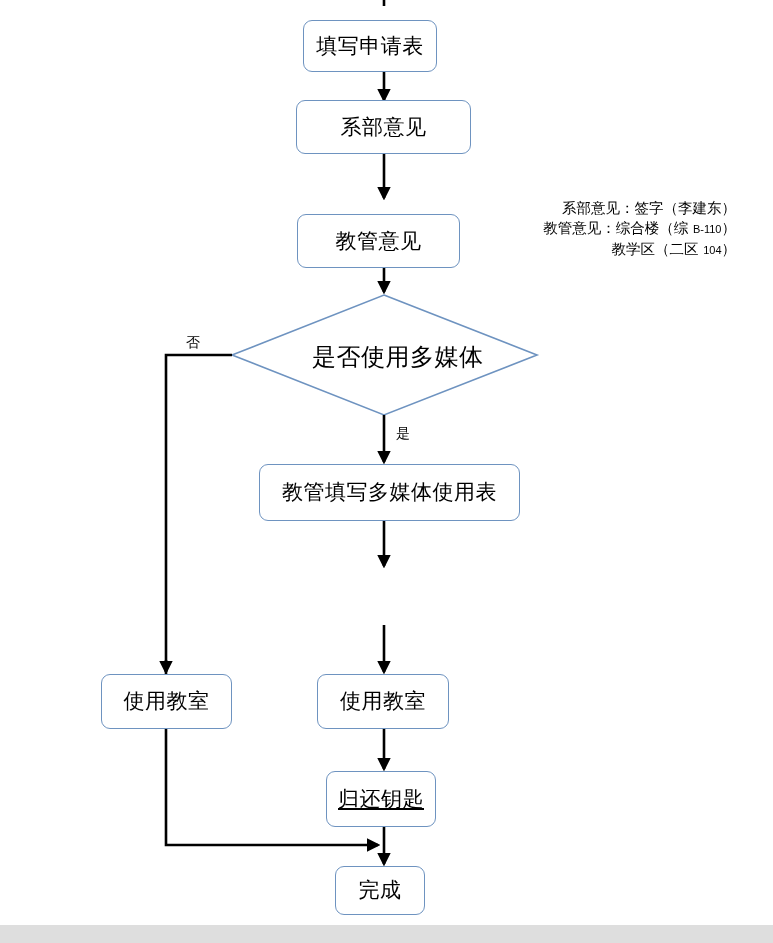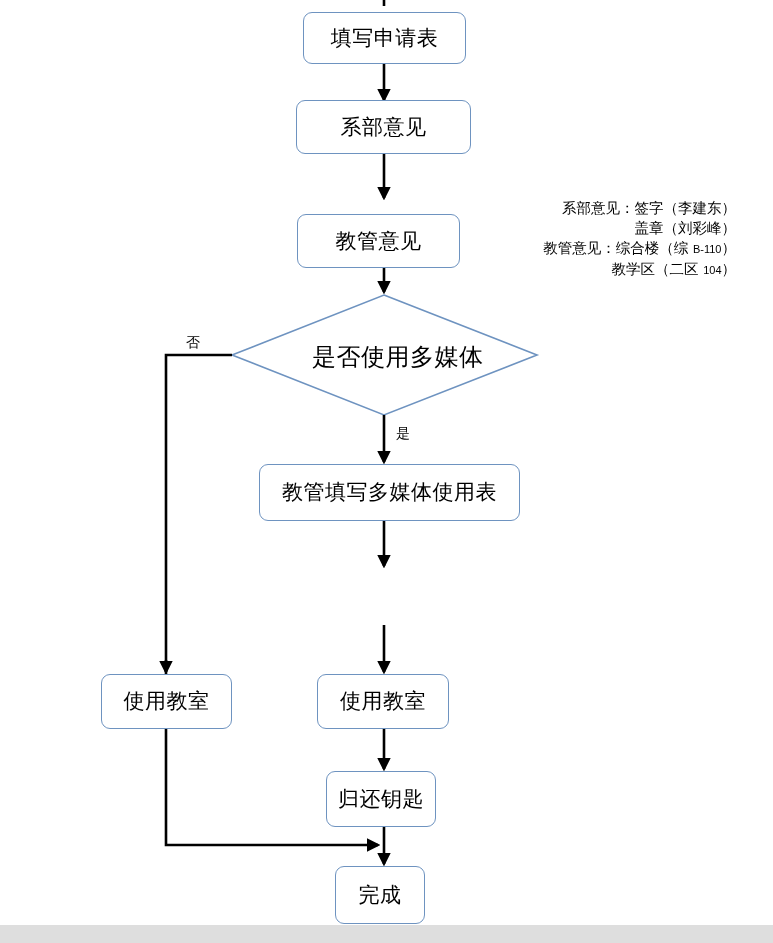--- a/index.html
+++ b/index.html
@@ -114,21 +114,21 @@
 
     <line x1="384" y1="625" x2="384" y2="672" stroke="#000000" stroke-width="2.6" marker-end="url(#arrow)"></line>
 
     <line x1="384" y1="729" x2="384" y2="769" stroke="#000000" stroke-width="2.6" marker-end="url(#arrow)"></line>
 
     <line x1="384" y1="827" x2="384" y2="864" stroke="#000000" stroke-width="2.6" marker-end="url(#arrow)"></line>
 
     <line x1="166" y1="660" x2="166" y2="672" stroke="#000000" stroke-width="2.6" marker-end="url(#arrow)"></line>
   </svg>
 
-  <div class="node clipped-top" style="left:303px; top:12px; width:163px; height:52px;">
+  <div class="node clipped-top" style="left:303px; top:20px; width:134px; height:52px;">
     <span>填写申请表</span>
   </div>
 
   <div class="node" style="left:296px; top:100px; width:175px; height:54px;">
     <span>系部意见</span>
   </div>
 
   <div class="node" style="left:297px; top:214px; width:163px; height:54px;">
     <span>教管意见</span>
   </div>
@@ -143,38 +143,37 @@
 
 
   <div class="node" style="left:101px; top:674px; width:131px; height:55px;">
     <span>使用教室</span>
   </div>
 
   <div class="node" style="left:317px; top:674px; width:132px; height:55px;">
     <span>使用教室</span>
   </div>
 
-  <div class="node" style="left:326px; top:771px; width:110px; height:56px;">
+  <div class="node" style="left:326px; top:771px; width:110px; height:56px;text-decoration:underline;">
     <span>归还钥匙</span>
   </div>
 
-  <div class="node" style="left:335px; top:866px; width:90px; height:58px;">
+  <div class="node" style="left:335px; top:866px; width:90px; height:49px;">
     <span>完成</span>
   </div>
 
   <div class="edge-label" style="left:186px; top:335px;">
     <span>否</span>
   </div>
 
   <div class="edge-label" style="left:396px; top:426px;">
     <span>是</span>
   </div>
 
   <div class="note" style="left:484px; top:157px; width:252px;margin-top:41px;">
     <span class="note-row">系部意见：签字（李建东）</span>
-    <span class="note-row">盖章（刘彩峰）</span>
     <span class="note-row"><span>教管意见：综合楼（综 </span><span class="lat">B-110</span><span>）</span></span>
     <span class="note-row"><span>教学区（二区 </span><span class="lat">104</span><span>）</span></span>
   </div>
 
   <div id="footer-strip"></div>
 
 </div>
 
 </body></html>

